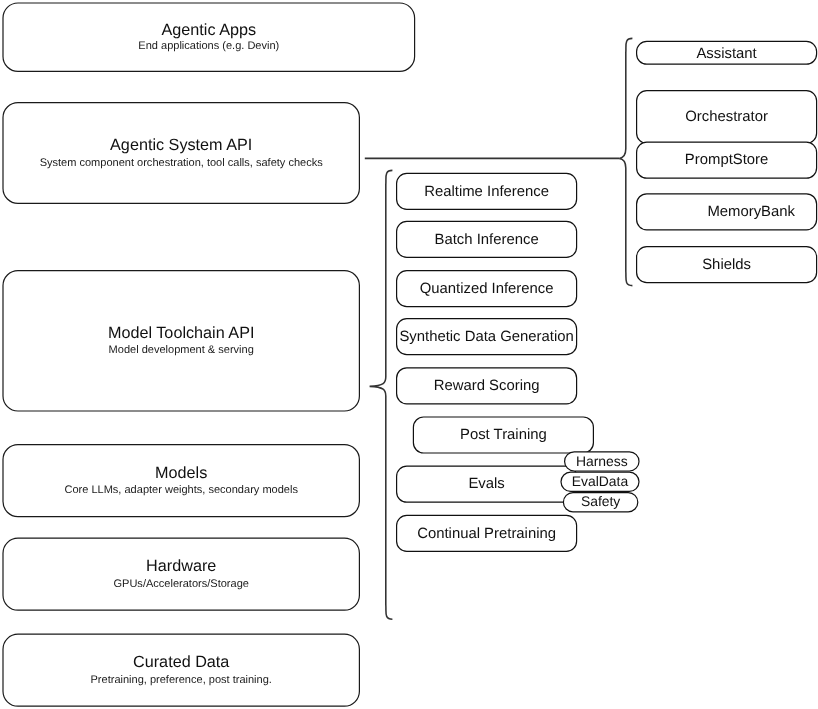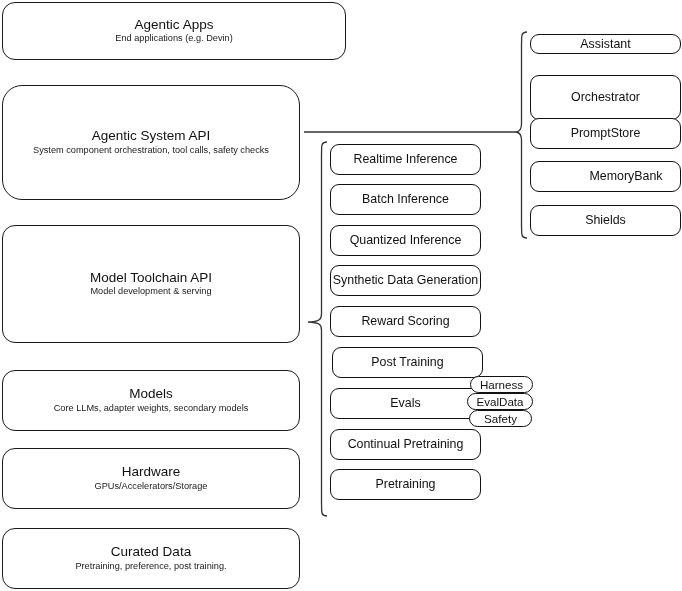--- a/index.html
+++ b/index.html
@@ -126,21 +126,21 @@
              C 320 322.5 321.5 325 321.5 330
              L 321.5 504
              C 322 510 320 516 327 516"></path>
   </svg>
 
   <div class="layer-box" style="left:2px; top:2px; width:344px; height:58px;">
     <div class="layer-title">Agentic Apps</div>
     <div class="layer-sub">End applications (e.g. Devin)</div>
   </div>
 
-  <div class="layer-box" style="left:2px; top:85px; width:298px; height:115px;border-radius:20px;">
+  <div class="layer-box" style="left:2px; top:85px; width:298px; height:85px;">
     <div class="layer-title">Agentic System API</div>
     <div class="layer-sub">System component orchestration, tool calls, safety checks</div>
   </div>
 
   <div class="layer-box" style="left:2px; top:225px; width:298px; height:118px;">
     <div class="layer-title">Model Toolchain API</div>
     <div class="layer-sub">Model development &amp; serving</div>
   </div>
 
   <div class="layer-box" style="left:2px; top:370px; width:298px; height:61px;">
@@ -166,32 +166,29 @@
   </div>
   <div class="cap-box" style="left:330px; top:225px; width:151px; height:31px;">
     <span class="cap-label">Quantized Inference</span>
   </div>
   <div class="cap-box" style="left:330px; top:265px; width:151px; height:31px;">
     <span class="cap-label">Synthetic Data Generation</span>
   </div>
   <div class="cap-box" style="left:330px; top:306px; width:151px; height:31px;">
     <span class="cap-label">Reward Scoring</span>
   </div>
-  <div class="cap-box" style="left:332px; top:347px; width:151px; height:31px;">
+  <div class="cap-box" style="left:344px; top:347px; width:151px; height:31px;">
     <span class="cap-label">Post Training</span>
   </div>
   <div class="cap-box" style="left:330px; top:388px; width:151px; height:31px;">
     <span class="cap-label">Evals</span>
   </div>
   <div class="cap-box" style="left:330px; top:429px; width:151px; height:31px;">
     <span class="cap-label">Continual Pretraining</span>
   </div>
-  <div class="cap-box" style="left:330px; top:469px; width:151px; height:31px;">
-    <span class="cap-label">Pretraining</span>
-  </div>
 
   <div class="tag-pill" style="left:470px; top:376px; width:63px; height:17px;">
     <span class="tag-label">Harness</span>
   </div>
   <div class="tag-pill" style="left:467px; top:393px; width:66px; height:17px;">
     <span class="tag-label">EvalData</span>
   </div>
   <div class="tag-pill" style="left:469px; top:410px; width:63px; height:17px;">
     <span class="tag-label">Safety</span>
   </div>

